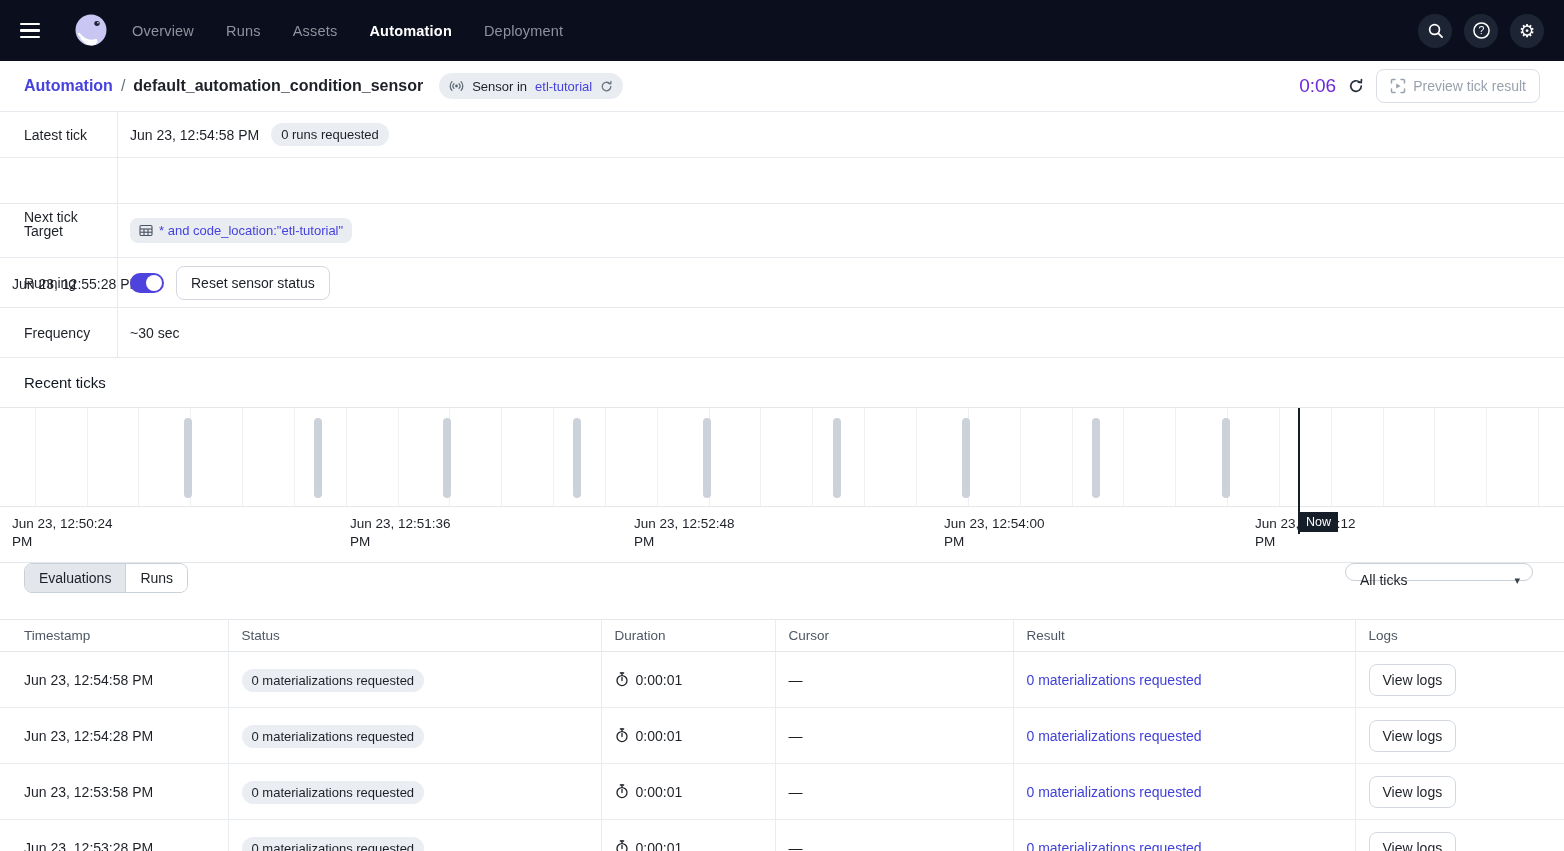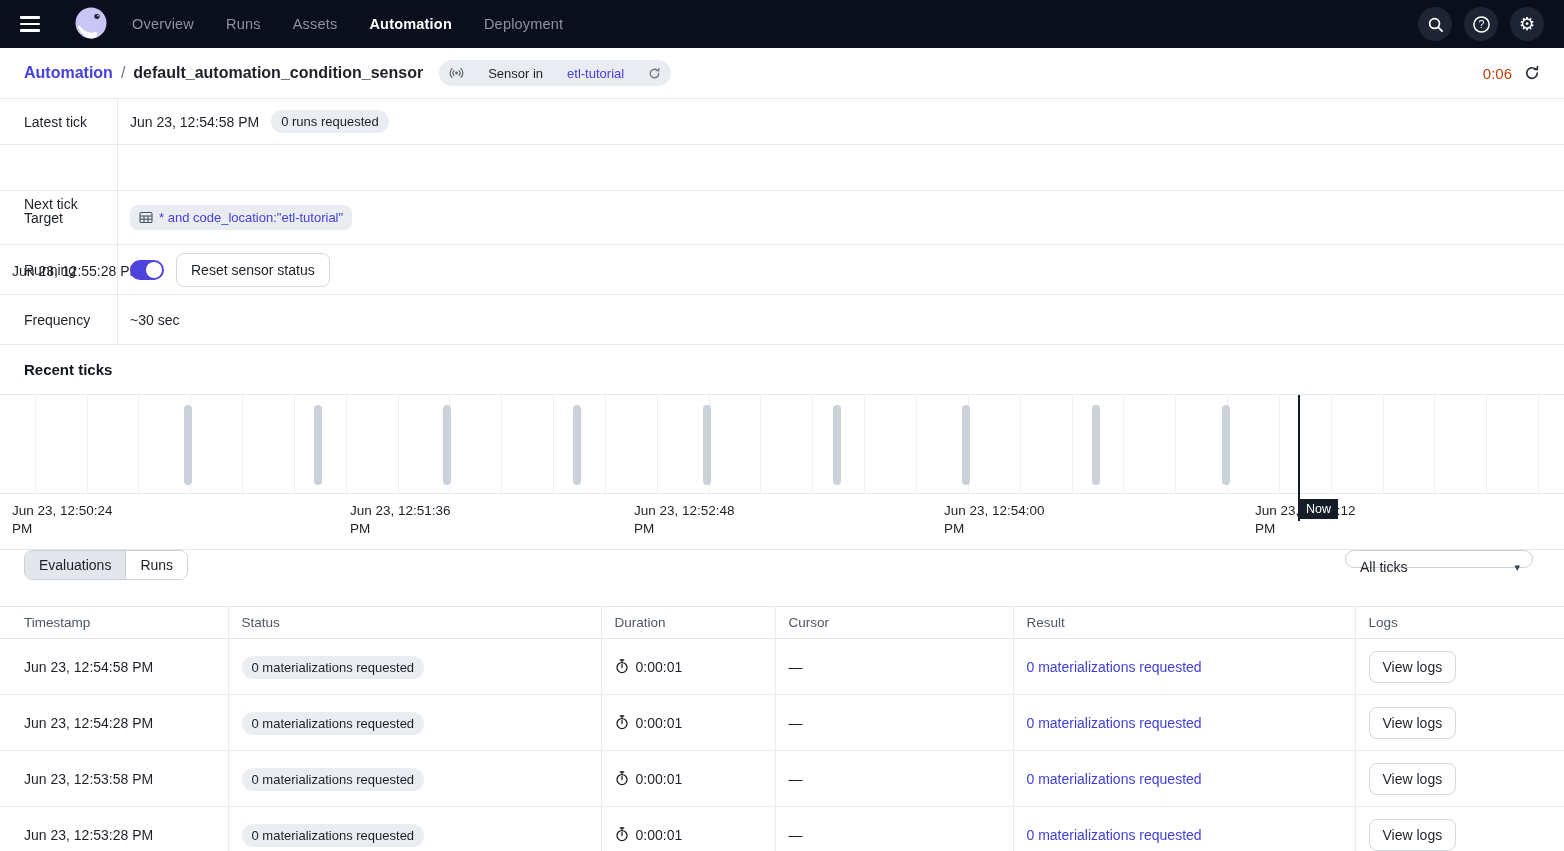--- a/index.html
+++ b/index.html
@@ -1,56 +1,56 @@
 <!DOCTYPE html>
 <html><head>
 <meta charset="utf-8">
 <style>
   * { box-sizing: border-box; margin: 0; padding: 0; }
   html,body { width: 1564px; height: 851px; overflow: hidden; }
   body { font-family: "Liberation Sans", "DejaVu Sans", sans-serif; background: #fff; color: #1d2127; }
   .app { position: relative; width: 1564px; height: 851px; overflow: hidden; background: #fff; }
 
   
-  .navbar { height: 48px; background: #0b0f1d; display: flex; align-items: center; padding: 0 20px; }
+  .navbar { height: 61px; background: #0b0f1d; display: flex; align-items: center; padding: 0 20px; }
   .hamburger { width: 28px; height: 28px; background: none; border: none; cursor: pointer; display: flex; flex-direction: column; justify-content: center; gap: 4px; }
   .hamburger span { display: block; width: 20px; height: 2.5px; background: #fff; border-radius: 1px; }
   .logo { width: 38px; height: 38px; margin: 0 22px 0 24px; display: flex; align-items: center; }
   .nav-items { display: flex; align-items: center; gap: 32px; }
   .nav-item { font-size: 14.5px; color: #8d939d; cursor: pointer; letter-spacing: .2px; }
   .nav-item.active { color: #ffffff; font-weight: 700; }
   .nav-spacer { flex: 1; }
   .nav-actions { display: flex; align-items: center; gap: 12px; }
   .icon-circle { width: 34px; height: 34px; border-radius: 50%; background: #1d2534; border: none; cursor: pointer; display: flex; align-items: center; justify-content: center; color: #fff; }
   .gear-glyph { font-size: 18px; color: #fff; line-height: 1; }
 
   
   .breadcrumb-bar { height: 51px; display: flex; align-items: center; padding: 0 24px; border-bottom: 1px solid #e6eaee; background: #fff; }
   .crumb-link { color: #4542dd; font-size: 16px; font-weight: 600; text-decoration: none; cursor: pointer; }
   .crumb-sep { color: #6b7280; font-size: 16px; margin: 0 8px; }
   .crumb-name { color: #1d2127; font-size: 16px; font-weight: 700; }
-  .sensor-badge { margin-left: 16px; height: 26px; background: #e9ecf1; border-radius: 13px; display: flex; align-items: center; gap: 24px; padding: 0 10px; font-size: 13px; color: #1d2127; }
+  .sensor-badge { margin-left: 16px; height: 26px; background: #e9ecf1; border-radius: 13px; display: flex; align-items: center; gap: 8px; padding: 0 10px; font-size: 13px; color: #1d2127; }
   .sensor-badge a { color: #4542dd; text-decoration: none; cursor: pointer; }
   .bc-right { margin-left: auto; display: flex; align-items: center; gap: 12px; }
-  .countdown { font-size: 15px; color: #c2410c; }
+  .countdown { font-size: 19px; color: #6d28d9; }
   .refresh-btn { background: none; border: none; cursor: pointer; display: flex; align-items: center; color: #2a323e; }
   .preview-btn { display: flex; align-items: center; gap: 7px; border: 1px solid #d9dee4; background: #fff; border-radius: 8px; height: 34px; padding: 0 13px; font-size: 14px; color: #99a2ac; cursor: default; }
 
   
   .details-row { display: flex; align-items: stretch; border-bottom: 1px solid #e6eaee; }
   .details-label { width: 118px; flex: 0 0 118px; border-right: 1px solid #e6eaee; display: flex; align-items: center; padding-left: 24px; font-size: 14px; color: #1d2127; }
   .details-value { flex: 1; display: flex; align-items: center; gap: 12px; padding-left: 12px; font-size: 14px; color: #1d2127; }
   .pill { background: #eaedf1; border-radius: 12px; padding: 4px 10px; font-size: 13px; color: #1d2127; white-space: nowrap; }
   .tag-pill { background: #e9ecf1; border-radius: 8px; padding: 5px 9px; font-size: 13px; color: #4542dd; display: inline-flex; align-items: center; gap: 6px; cursor: pointer; }
   .toggle { width: 34px; height: 20px; border-radius: 10px; background: #4f43dd; position: relative; cursor: pointer; border: none; }
   .toggle .knob { position: absolute; top: 2px; right: 2px; width: 16px; height: 16px; border-radius: 50%; background: #fff; }
   .outline-btn { border: 1px solid #d3d9df; background: #fff; border-radius: 8px; padding: 8px 14px; font-size: 14px; color: #1d2127; cursor: pointer; }
 
   
-  .section-title { height: 49px; display: flex; align-items: center; padding: 0 24px; font-size: 15px; font-weight: 700; color: #111722; }
+  .section-title { height: 49px; display: flex; align-items: center; padding: 0 24px; font-size: 15px; font-weight: 400; color: #111722; }
   .timeline { position: relative; height: 100px; border-top: 1px solid #e4e8eb; border-bottom: 1px solid #e4e8eb; overflow: visible; }
   .gridline { position: absolute; top: 0; bottom: 0; width: 1px; background: #eef0f3; }
   .tick-bar { position: absolute; top: 10px; height: 80px; width: 8px; margin-left: -4px; border-radius: 4px; background: #ccd2da; cursor: pointer; }
   .now-line { position: absolute; top: 0; height: 126px; width: 2px; margin-left: -1px; background: #151d29; z-index: 3; }
   .timeline-axis { position: relative; height: 56px; border-bottom: 1px solid #e4e8eb; }
   .axis-label { position: absolute; top: 8px; width: 116px; font-size: 13.5px; line-height: 18px; color: #1d2127; }
   .now-tip { position: absolute; top: 5px; background: #151d29; color: #fff; font-size: 12.5px; padding: 3px 7px; z-index: 4; white-space: nowrap; }
 
   
   .toolbar { height: 56px; display: flex; align-items: flex-start; padding: 0 31px 0 24px; }
@@ -144,20 +144,32 @@
         </svg>
       </span>
     </span>
     <div class="bc-right">
       <span class="countdown">0:06</span>
       <button class="refresh-btn">
         <svg width="16" height="16" viewBox="0 0 14 14" stroke="#2a323e" fill="none" stroke-width="1.5" stroke-linecap="round">
           <path d="M11.6,7 a4.6,4.6 0 1 1 -1.4,-3.3"></path>
             <path d="M11.8,1.4 l-0.2,2.6 -2.6,-0.4"></path>
         </svg>
+      </button>
+      <button class="preview-btn">
+        <span>
+          <svg width="16" height="16" viewBox="0 0 16 16" stroke="#99a2ac" fill="none" stroke-width="1.5" stroke-linecap="round">
+            <path d="M1.5,5 V2.5 a1,1 0 0 1 1,-1 H5"></path>
+              <path d="M11,1.5 h2.5 a1,1 0 0 1 1,1 V5"></path>
+            <path d="M14.5,11 v2.5 a1,1 0 0 1 -1,1 H11"></path>
+              <path d="M5,14.5 H2.5 a1,1 0 0 1 -1,-1 V11"></path>
+            <path d="M6.2,5.4 L10.6,8 L6.2,10.6 Z" fill="#99a2ac" stroke="none"></path>
+          </svg>
+        </span>
+        <span>Preview tick result</span>
       </button>
     </div>
   </div>
 
   <section id="details">
       <div class="details-row" style="height: 46px;">
         <div class="details-label">Latest tick</div>
         <div class="details-value">
           <span>Jun 23, 12:54:58 PM</span>
           <span class="pill">0 runs requested</span>

